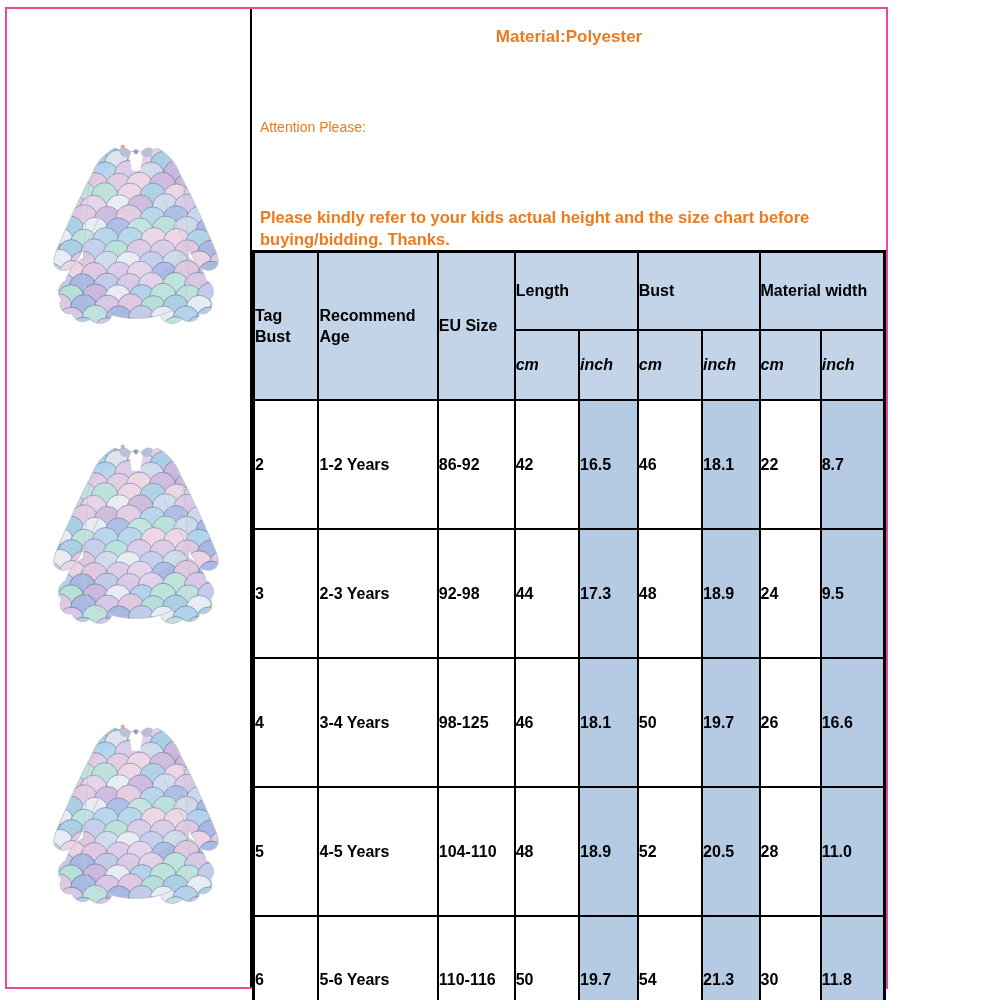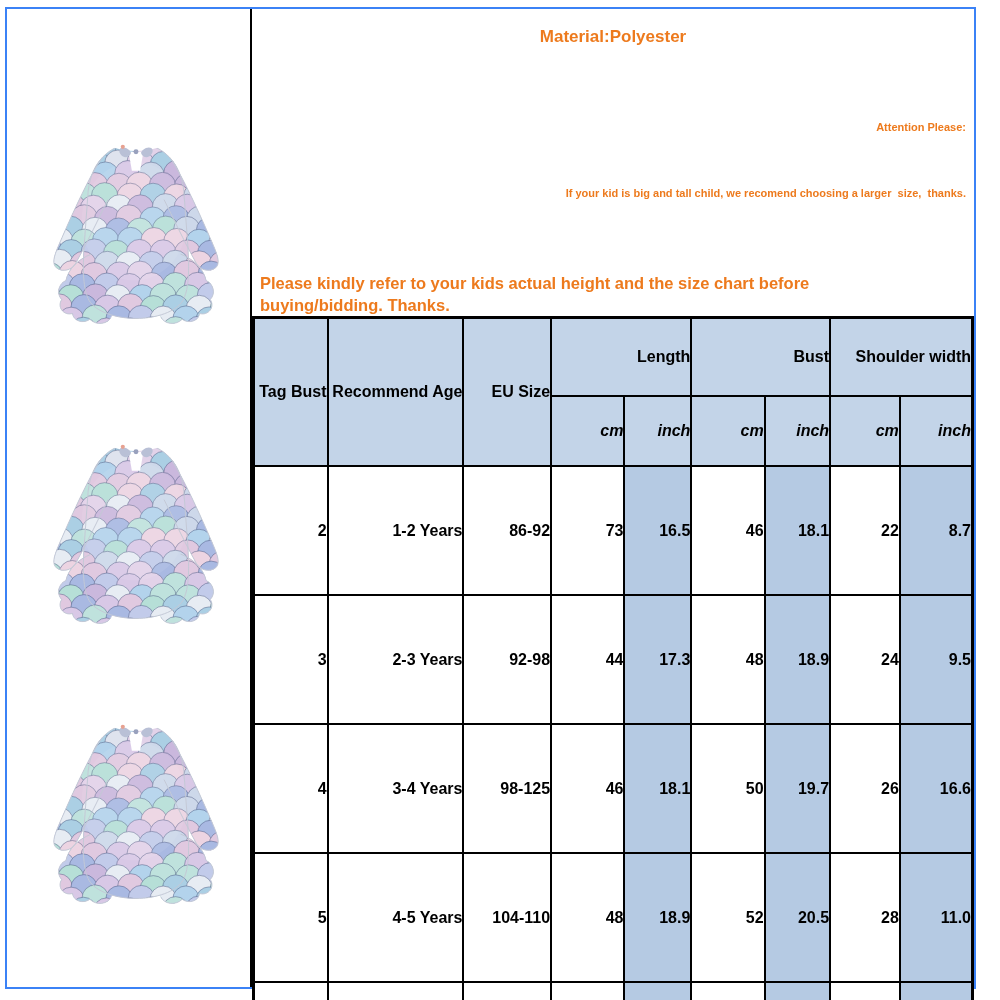--- a/index.html
+++ b/index.html
@@ -2,43 +2,43 @@
 <html style="--orange: #ed7a1d; --header-blue: #c3d4e8; --hl-blue: #b5cae3;"><head>
 <meta charset="utf-8">
 <style>
   html,body{margin:0;padding:0;}
   body{
     width:1000px;height:1000px;background:#ffffff;position:relative;
     font-family:"Liberation Sans", sans-serif;
     -webkit-font-smoothing:antialiased;
   }
   .frame{
-    position:absolute;left:5px;top:7px;width:971px;height:982px;
-    border:2px solid #3b82f6;box-sizing:border-box;display:flex;background:#fff;
+    position:absolute;left:5px;top:7px;width:883px;height:982px;
+    border:2px solid #ec4899;box-sizing:border-box;display:flex;background:#fff;
   }
   
   .photo-col{flex:0 0 243px;border-right:2px solid #000;position:relative;background:#fff;}
   .suit{position:absolute;left:30px;width:198px;height:224px;}
   .suit-1{top:110px}
   .suit-2{top:410px}
   .suit-3{top:690px}
   .defs-svg{position:absolute;width:0;height:0;overflow:hidden}
   
   .right-panel{flex:1;display:flex;flex-direction:column;box-sizing:border-box;min-width:0;}
   .note-area{flex:0 0 184px;box-sizing:border-box;padding:0 8px;}
   .material{color:var(--orange,#ed7a1d);font-weight:bold;font-size:17px;text-align:center;margin-top:18px;}
-  .attention{color:var(--orange,#ed7a1d);font-weight:bold;font-size:11px;line-height:22px;margin-top:25px;white-space:pre-wrap;text-align:right;}
+  .attention{color:var(--orange,#ed7a1d);font-weight:normal;font-size:14px;line-height:22px;margin-top:25px;white-space:pre-wrap;}
   .refer{color:var(--orange,#ed7a1d);font-weight:bold;font-size:16.5px;line-height:22px;margin-top:24px;}
   
   .size-table{
     width:100%;height:794px;border-collapse:collapse;table-layout:fixed;
     border:3px solid #000;
   }
   .size-table th,.size-table td{
-    border:2px solid #000;text-align:right;vertical-align:middle;
+    border:2px solid #000;text-align:left;vertical-align:middle;
     font-weight:bold;color:#000;padding:0;font-size:16px;line-height:21px;
   }
   .size-table thead th{background:var(--header-blue,#c3d4e8);}
   .size-table thead tr.group-row{height:78px;}
   .size-table thead tr.unit-row{height:70px;font-style:italic;}
   .size-table tbody tr{height:129px;}
   .size-table tbody td{background:#ffffff;}
   .size-table tbody td.hl{background:var(--hl-blue,#b5cae3);}
 </style>
 </head>
@@ -298,21 +298,20 @@
     <svg class="suit suit-3" viewBox="0 0 240 260">
         <use href="#swimsuit"></use>
       </svg>
   </div>
 
   <div class="right-panel">
     <div class="note-area">
       <div class="material">Material:Polyester</div>
       <div class="attention">
         <div>Attention Please:</div>
-        <div>If your kid is big and tall child, we recomend choosing a larger  size,  thanks.</div>
       </div>
       <div class="refer">
         <div>Please kindly refer to your kids actual height and the size chart before</div>
         <div>buying/bidding. Thanks.</div>
       </div>
     </div>
 
     <table class="size-table">
       <colgroup>
         <col style="width:10.3%">
@@ -325,37 +324,37 @@
         <col style="width:9.7%">
           <col style="width:10.1%">
       </colgroup>
       <thead>
         <tr class="group-row">
           <th rowspan="2">Tag Bust</th>
           <th rowspan="2">Recommend Age</th>
           <th rowspan="2">EU Size</th>
           <th colspan="2">Length</th>
           <th colspan="2">Bust</th>
-          <th colspan="2">Shoulder width</th>
+          <th colspan="2">Material width</th>
         </tr>
         <tr class="unit-row">
           <th>cm</th>
           <th>inch</th>
           <th>cm</th>
           <th>inch</th>
           <th>cm</th>
           <th>inch</th>
         </tr>
       </thead>
       <tbody>
           <tr>
             <td>2</td>
             <td>1-2 Years</td>
             <td>86-92</td>
-            <td>73</td>
+            <td>42</td>
             <td class="hl">16.5</td>
             <td>46</td>
             <td class="hl">18.1</td>
             <td>22</td>
             <td class="hl">8.7</td>
           </tr>
           <tr>
             <td>3</td>
             <td>2-3 Years</td>
             <td>92-98</td>

